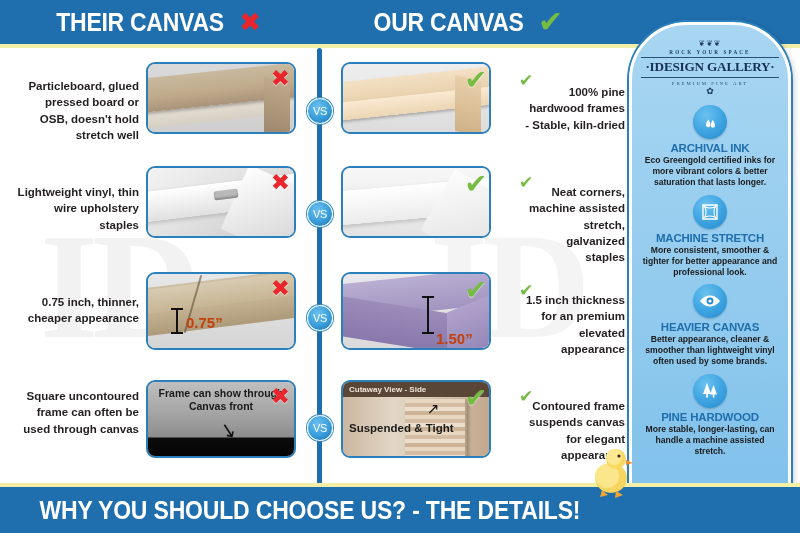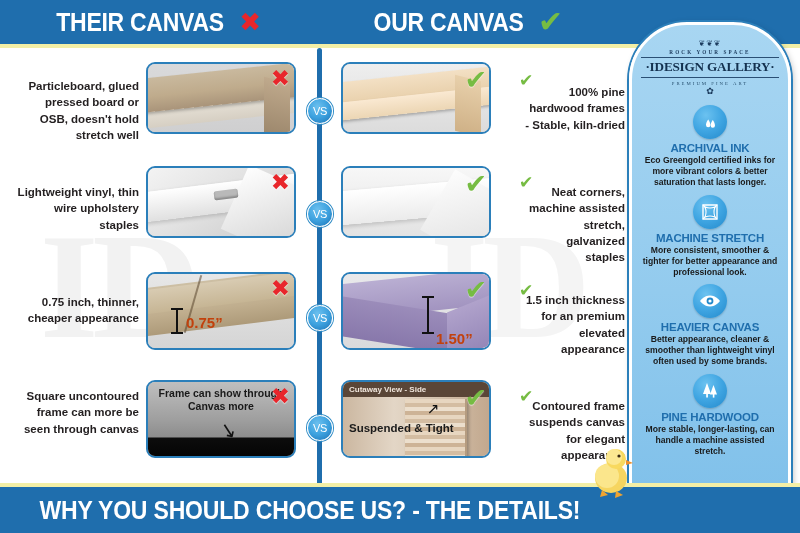--- a/index.html
+++ b/index.html
@@ -442,26 +442,26 @@
       <div class="dim-cap" style="left:79px; top:22px"></div>
       <div class="dim-cap" style="left:79px; top:58px"></div>
       <div class="dim-label" style="left:93px; top:56px">1.50”</div>
       <span class="badge-v">✔</span>
     </div>
     <span class="small-check" style="top:10px">✔</span>
     <div class="desc right" style="top:20px">1.5 inch thickness for an premium elevated appearance</div>
   </div>
 
   <div class="row" style="top:380px; height:86px">
-    <div class="desc left" style="top:8px">Square uncontoured frame can more be seen through canvas</div>
+    <div class="desc left" style="top:8px">Square uncontoured frame can often be used through canvas</div>
     <div class="photo lt" style="top:0; height:78px">
       <div class="img-frameshow">
         <div class="fs-caption">
           <span>Frame can show through</span><br>
-          <span>Canvas more</span>
+          <span>Canvas front</span>
         </div>
         <div class="fs-arrow">↘</div>
       </div>
       <span class="badge-x">✖</span>
     </div>
     <div class="photo rt" style="top:0; height:78px">
       <div class="img-cutaway">
         <div class="cut-hdr">Cutaway View - Side</div>
         <div class="cut-wood"></div>
         <div class="cut-arrow">↗</div>

